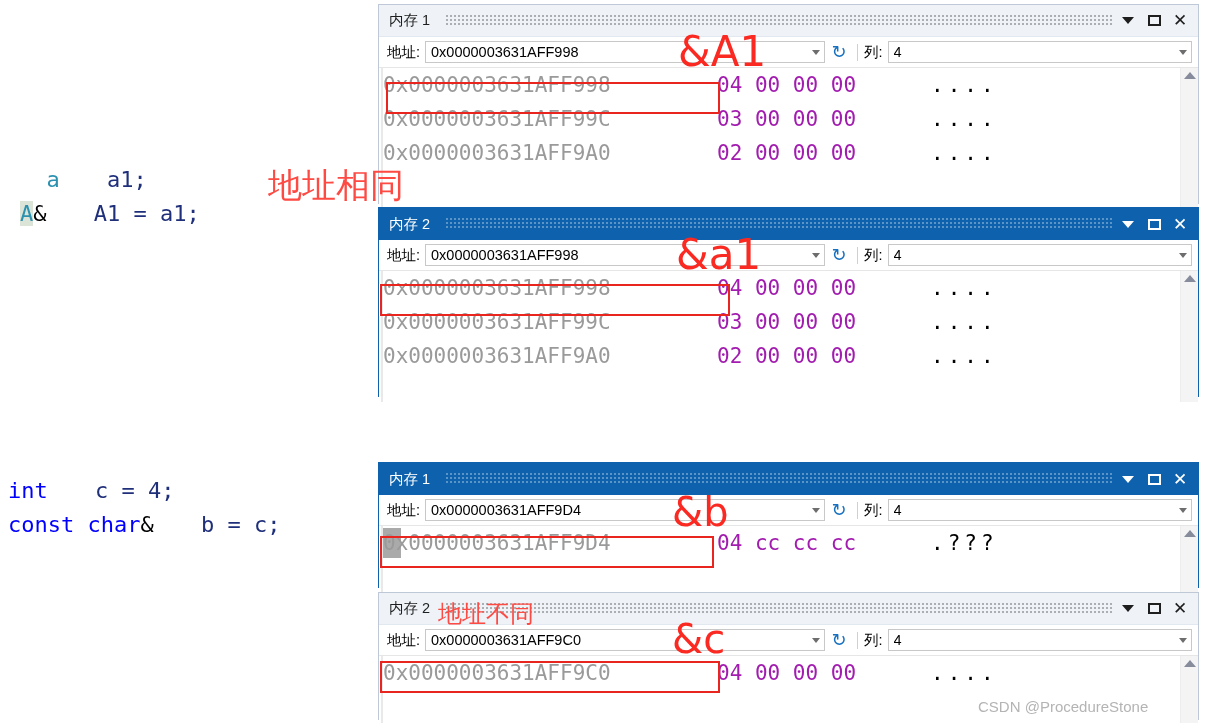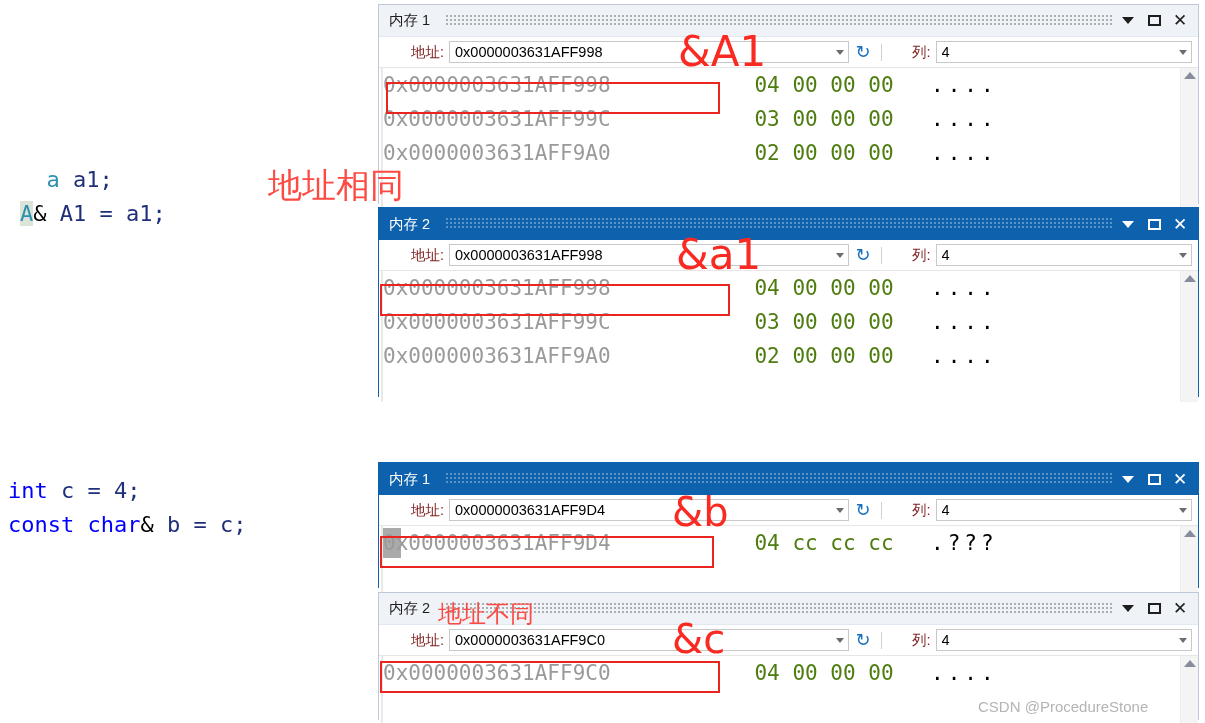--- a/index.html
+++ b/index.html
@@ -21,21 +21,21 @@
     position: absolute;
     font-family: "DejaVu Sans Mono", "Liberation Mono", monospace;
     font-size: 22px;
     line-height: 34px;
     white-space: pre;
     color: #000000;
   }
   .code-line { white-space: pre; }
   .tok-type      { color: #2b91af; }
   .tok-keyword   { color: #0000ff; }
-  .tok-var       { color: #1f2f7a; }
+  .tok-var       { color: #1f2f7a; margin-left: 34px; }
   .tok-plain     { color: #000000; }
   .tok-hl {
     background: #dce4d8;
     color: #2b91af;
   }
 
   
   .mem-window {
     position: absolute;
     background: #ffffff;
@@ -111,24 +111,23 @@
     height: 30px;
     display: flex;
     align-items: center;
     padding: 0 6px 0 8px;
     background: #ffffff;
     box-sizing: border-box;
     position: relative;
   }
   .tb-label {
     font-size: 14.5px;
-    color: #7f1d1d;
+    color: #000000;
     white-space: nowrap;
     margin-right: 5px;
-    margin-left: 24px;
   }
   .combo {
     height: 22px;
     border: 1px solid #c8c8c8;
     background: #ffffff;
     display: flex;
     align-items: center;
     box-sizing: border-box;
     padding: 0 0 0 5px;
     position: relative;
@@ -189,25 +188,24 @@
     white-space: pre;
     padding-left: 4px;
   }
   .mem-addr {
     color: #9a9a9a;
     width: 334px;
     flex: 0 0 auto;
     position: relative;
   }
   .mem-hex {
-    color: #4d7c0f;
+    color: #a21caf;
     flex: 0 0 auto;
     width: 214px;
     letter-spacing: 0px;
-    text-align: center;
   }
   .mem-ascii {
     color: #000000;
     flex: 0 0 auto;
     letter-spacing: 4px;
   }
   .sel-caret {
     position: absolute;
     left: 0; top: -3px;
     width: 18px; height: 30px;

